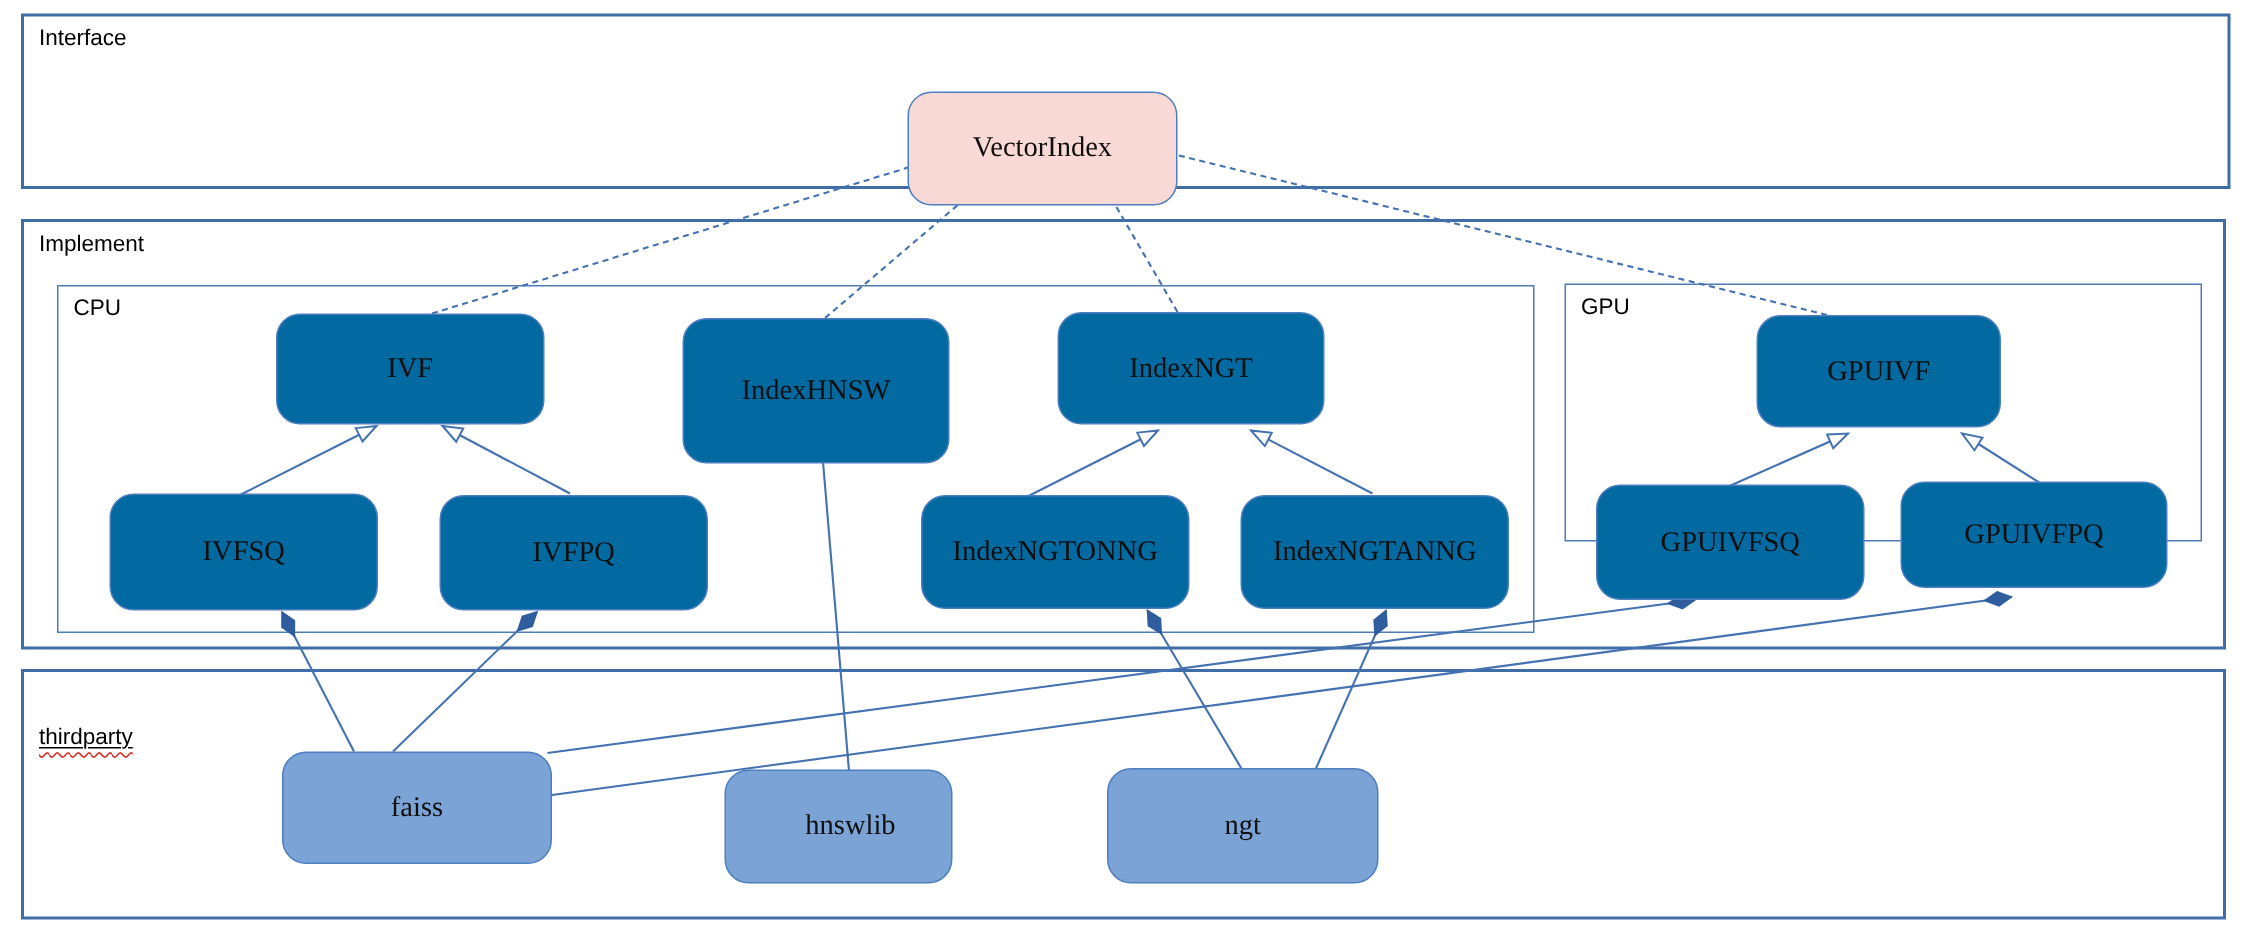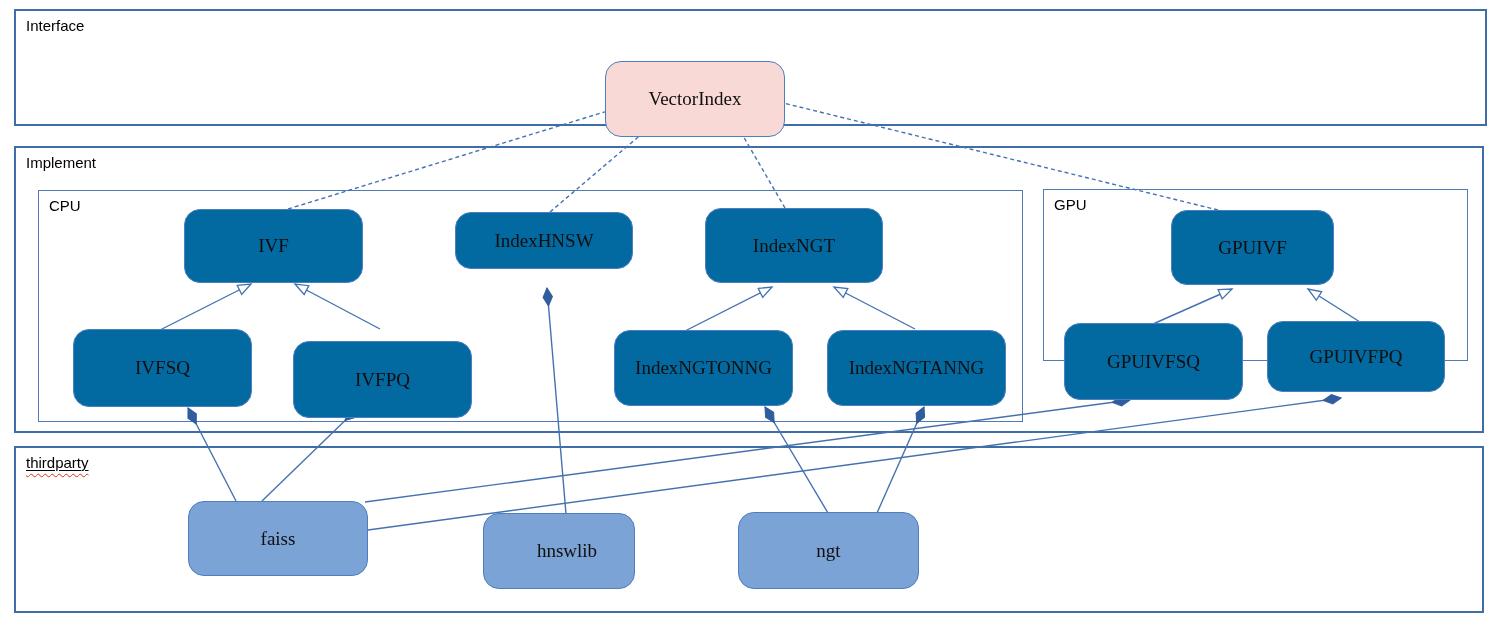--- a/index.html
+++ b/index.html
@@ -7,21 +7,21 @@
     position:relative;width:1503px;height:628px;background:#fff;
     font-family:"Liberation Sans",sans-serif;overflow:hidden;
   }
   .section{position:absolute;background:transparent;box-sizing:border-box;}
   .section.outer{border:2px solid #3f6ea7;}
   .section.inner{border:1.5px solid #4f7cb5;}
   .section-label{
     position:absolute;top:6px;left:10px;font-size:15px;color:#000;
     font-family:"Liberation Sans",sans-serif;white-space:nowrap;
   }
-  .spell-wavy{text-decoration:underline wavy #d93025;text-decoration-thickness:1px;text-underline-offset:5px;}
+  .spell-wavy{text-decoration:underline wavy #d93025;text-decoration-thickness:1px;text-underline-offset:5px;margin-top:29px;}
   .spell-wavy .hard-underline{text-decoration:underline solid #000;text-decoration-thickness:1px;text-underline-offset:2px;}
   svg.edges{position:absolute;left:0;top:0;z-index:2;}
   .edge{stroke:#4472b0;stroke-width:1.4;fill:none;}
   .edge.dashed{stroke-dasharray:4 3;}
   .node{
     position:absolute;z-index:3;box-sizing:border-box;
     border:1.5px solid #4d7ebf;border-radius:16px;
     display:flex;align-items:center;justify-content:center;
     font-family:"Liberation Serif",serif;font-size:19px;color:#0f0f0f;
     text-align:center;
@@ -86,34 +86,34 @@
     <line class="edge" x1="1341" y1="398" x2="368" y2="530" marker-start="url(#diamond-filled)"></line>
   </svg>
 
   <div class="node kind-interface" style="left:605px;top:21px;width:180px;height:76px;margin-top:40px;">
     <span>VectorIndex</span>
   </div>
 
   <div class="node kind-impl" style="left:184px;top:209px;width:179px;height:74px;">
     <span>IVF</span>
   </div>
-  <div class="node kind-impl" style="left:455px;top:212px;width:178px;height:57px;">
+  <div class="node kind-impl" style="left:455px;top:212px;width:178px;height:97px;">
     <span>IndexHNSW</span>
   </div>
   <div class="node kind-impl" style="left:705px;top:208px;width:178px;height:75px;">
     <span>IndexNGT</span>
   </div>
   <div class="node kind-impl" style="left:1171px;top:210px;width:163px;height:75px;">
     <span>GPUIVF</span>
   </div>
 
   <div class="node kind-impl" style="left:73px;top:329px;width:179px;height:78px;">
     <span>IVFSQ</span>
   </div>
-  <div class="node kind-impl" style="left:293px;top:330px;width:179px;height:77px;margin-top:11px;">
+  <div class="node kind-impl" style="left:293px;top:330px;width:179px;height:77px;">
     <span>IVFPQ</span>
   </div>
   <div class="node kind-impl" style="left:614px;top:330px;width:179px;height:76px;">
     <span>IndexNGTONNG</span>
   </div>
   <div class="node kind-impl" style="left:827px;top:330px;width:179px;height:76px;">
     <span>IndexNGTANNG</span>
   </div>
   <div class="node kind-impl" style="left:1064px;top:323px;width:179px;height:77px;">
     <span>GPUIVFSQ</span>

